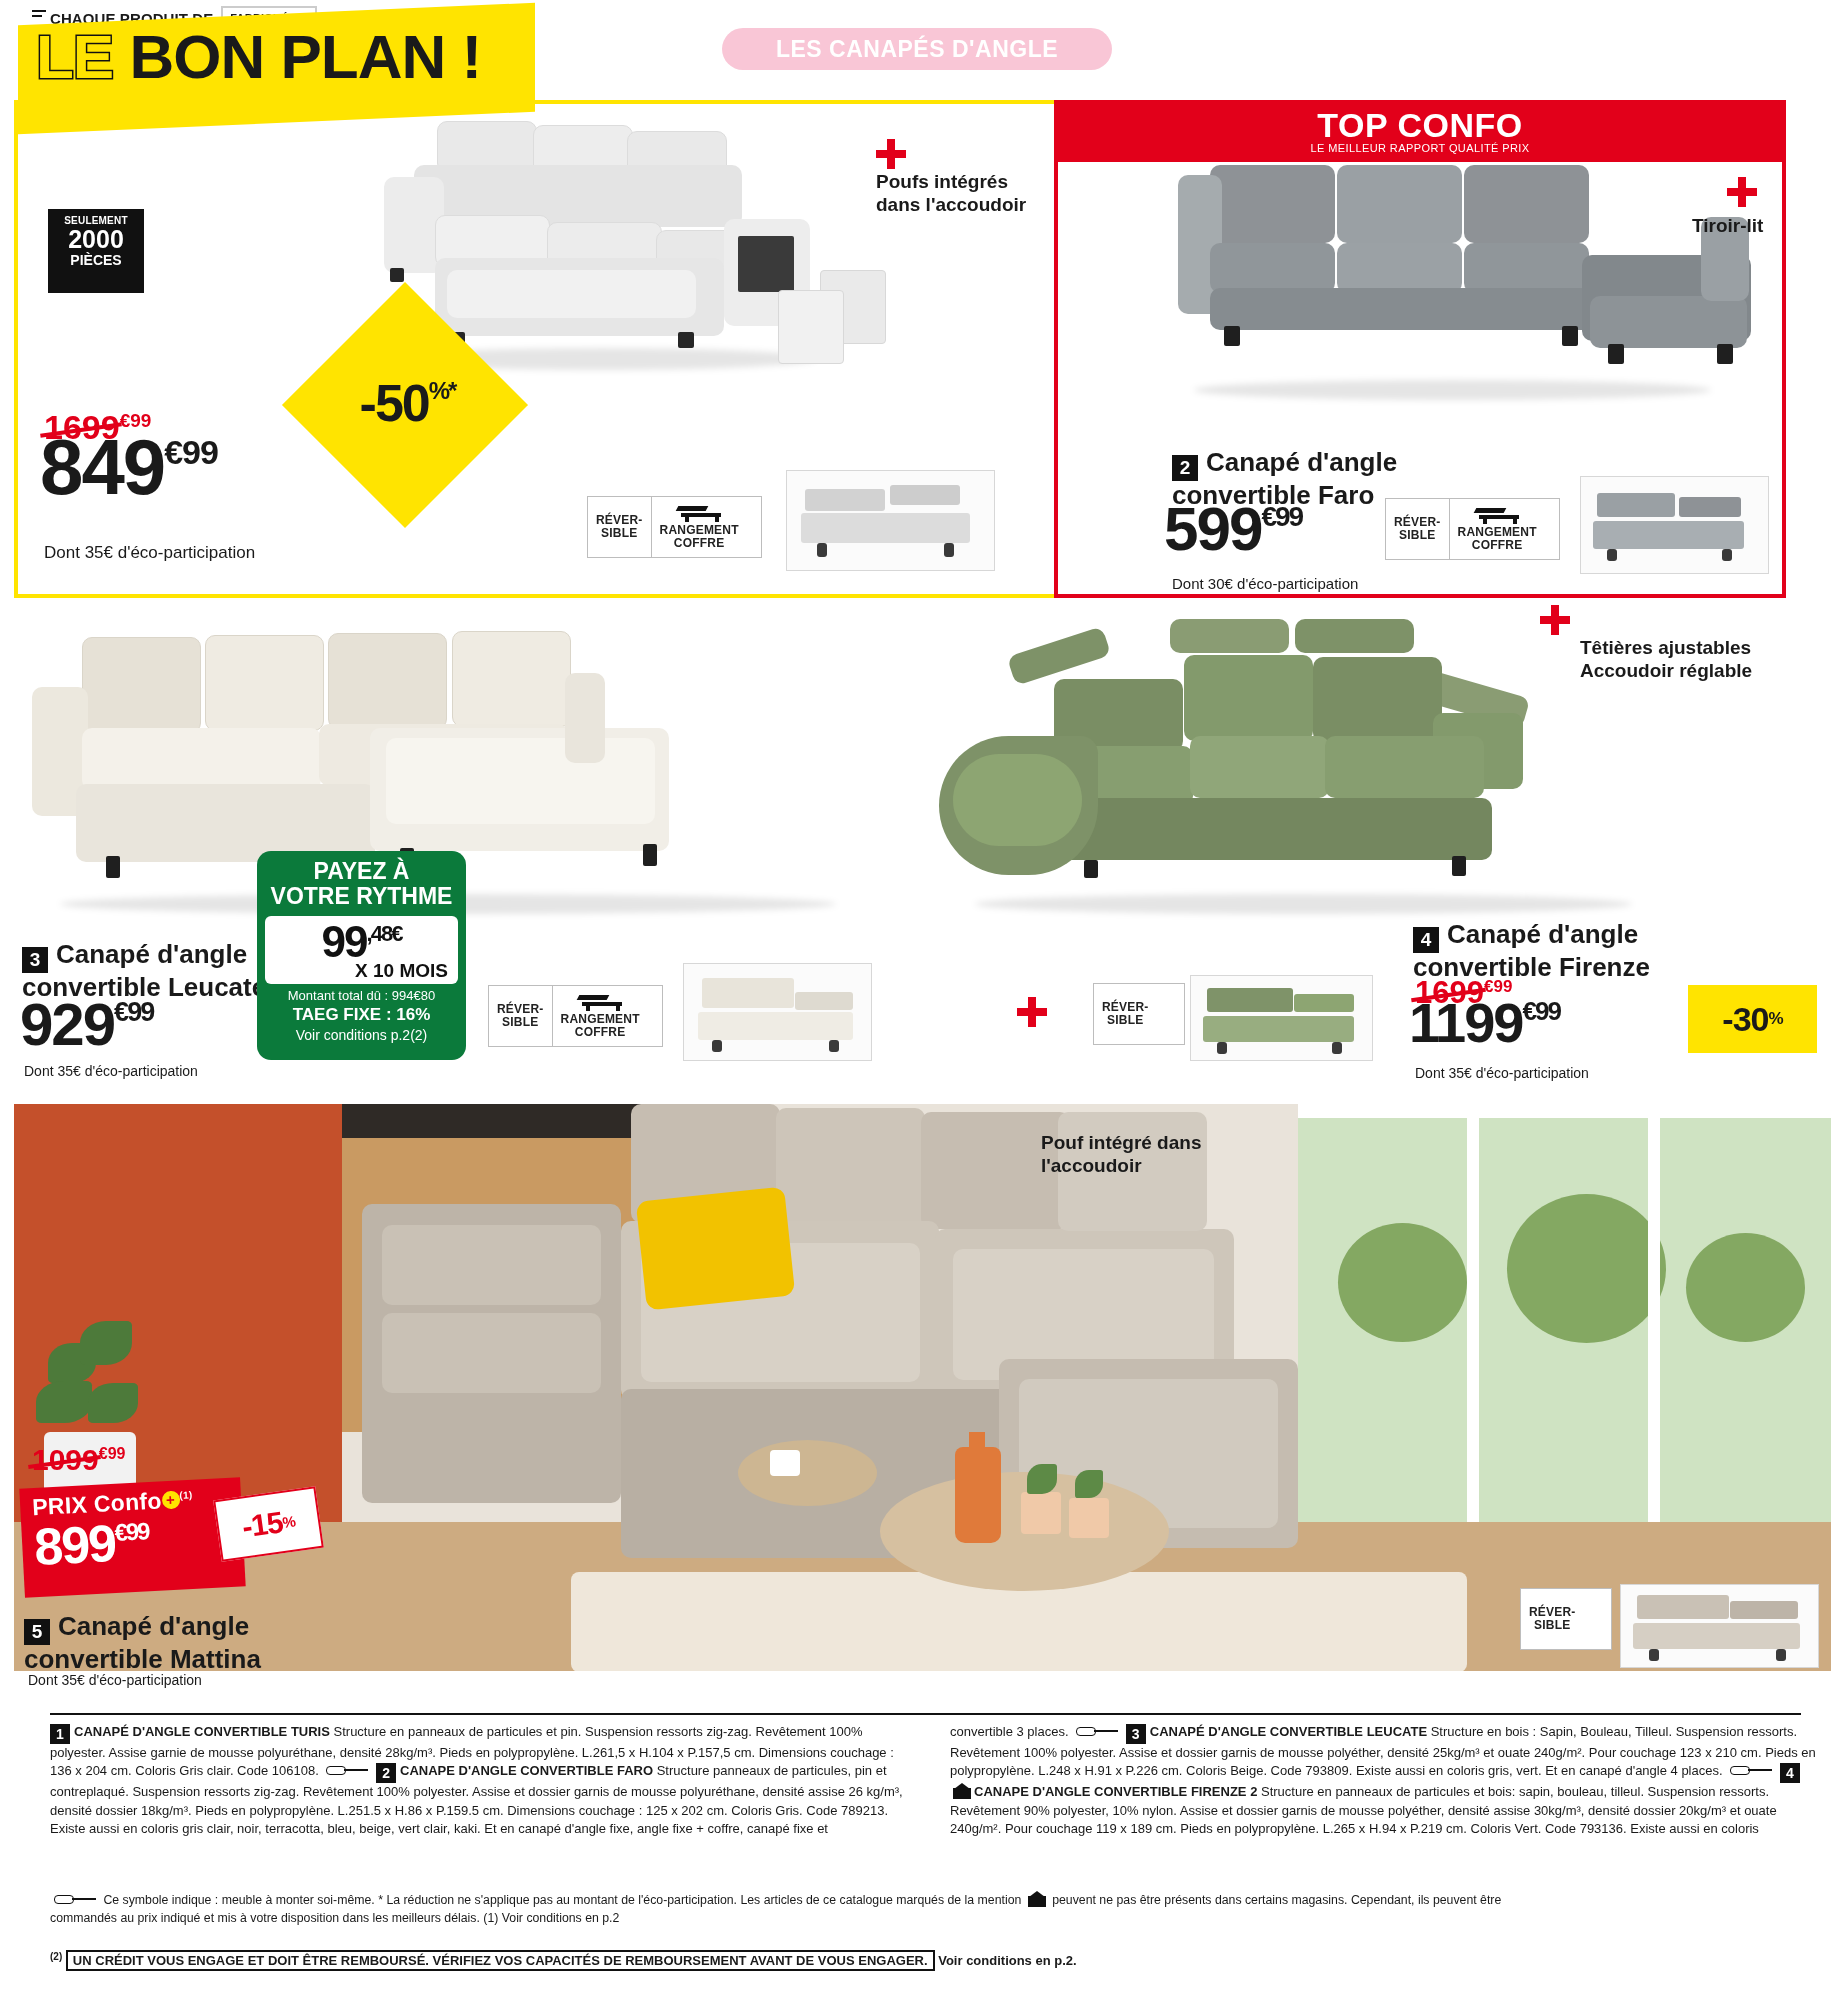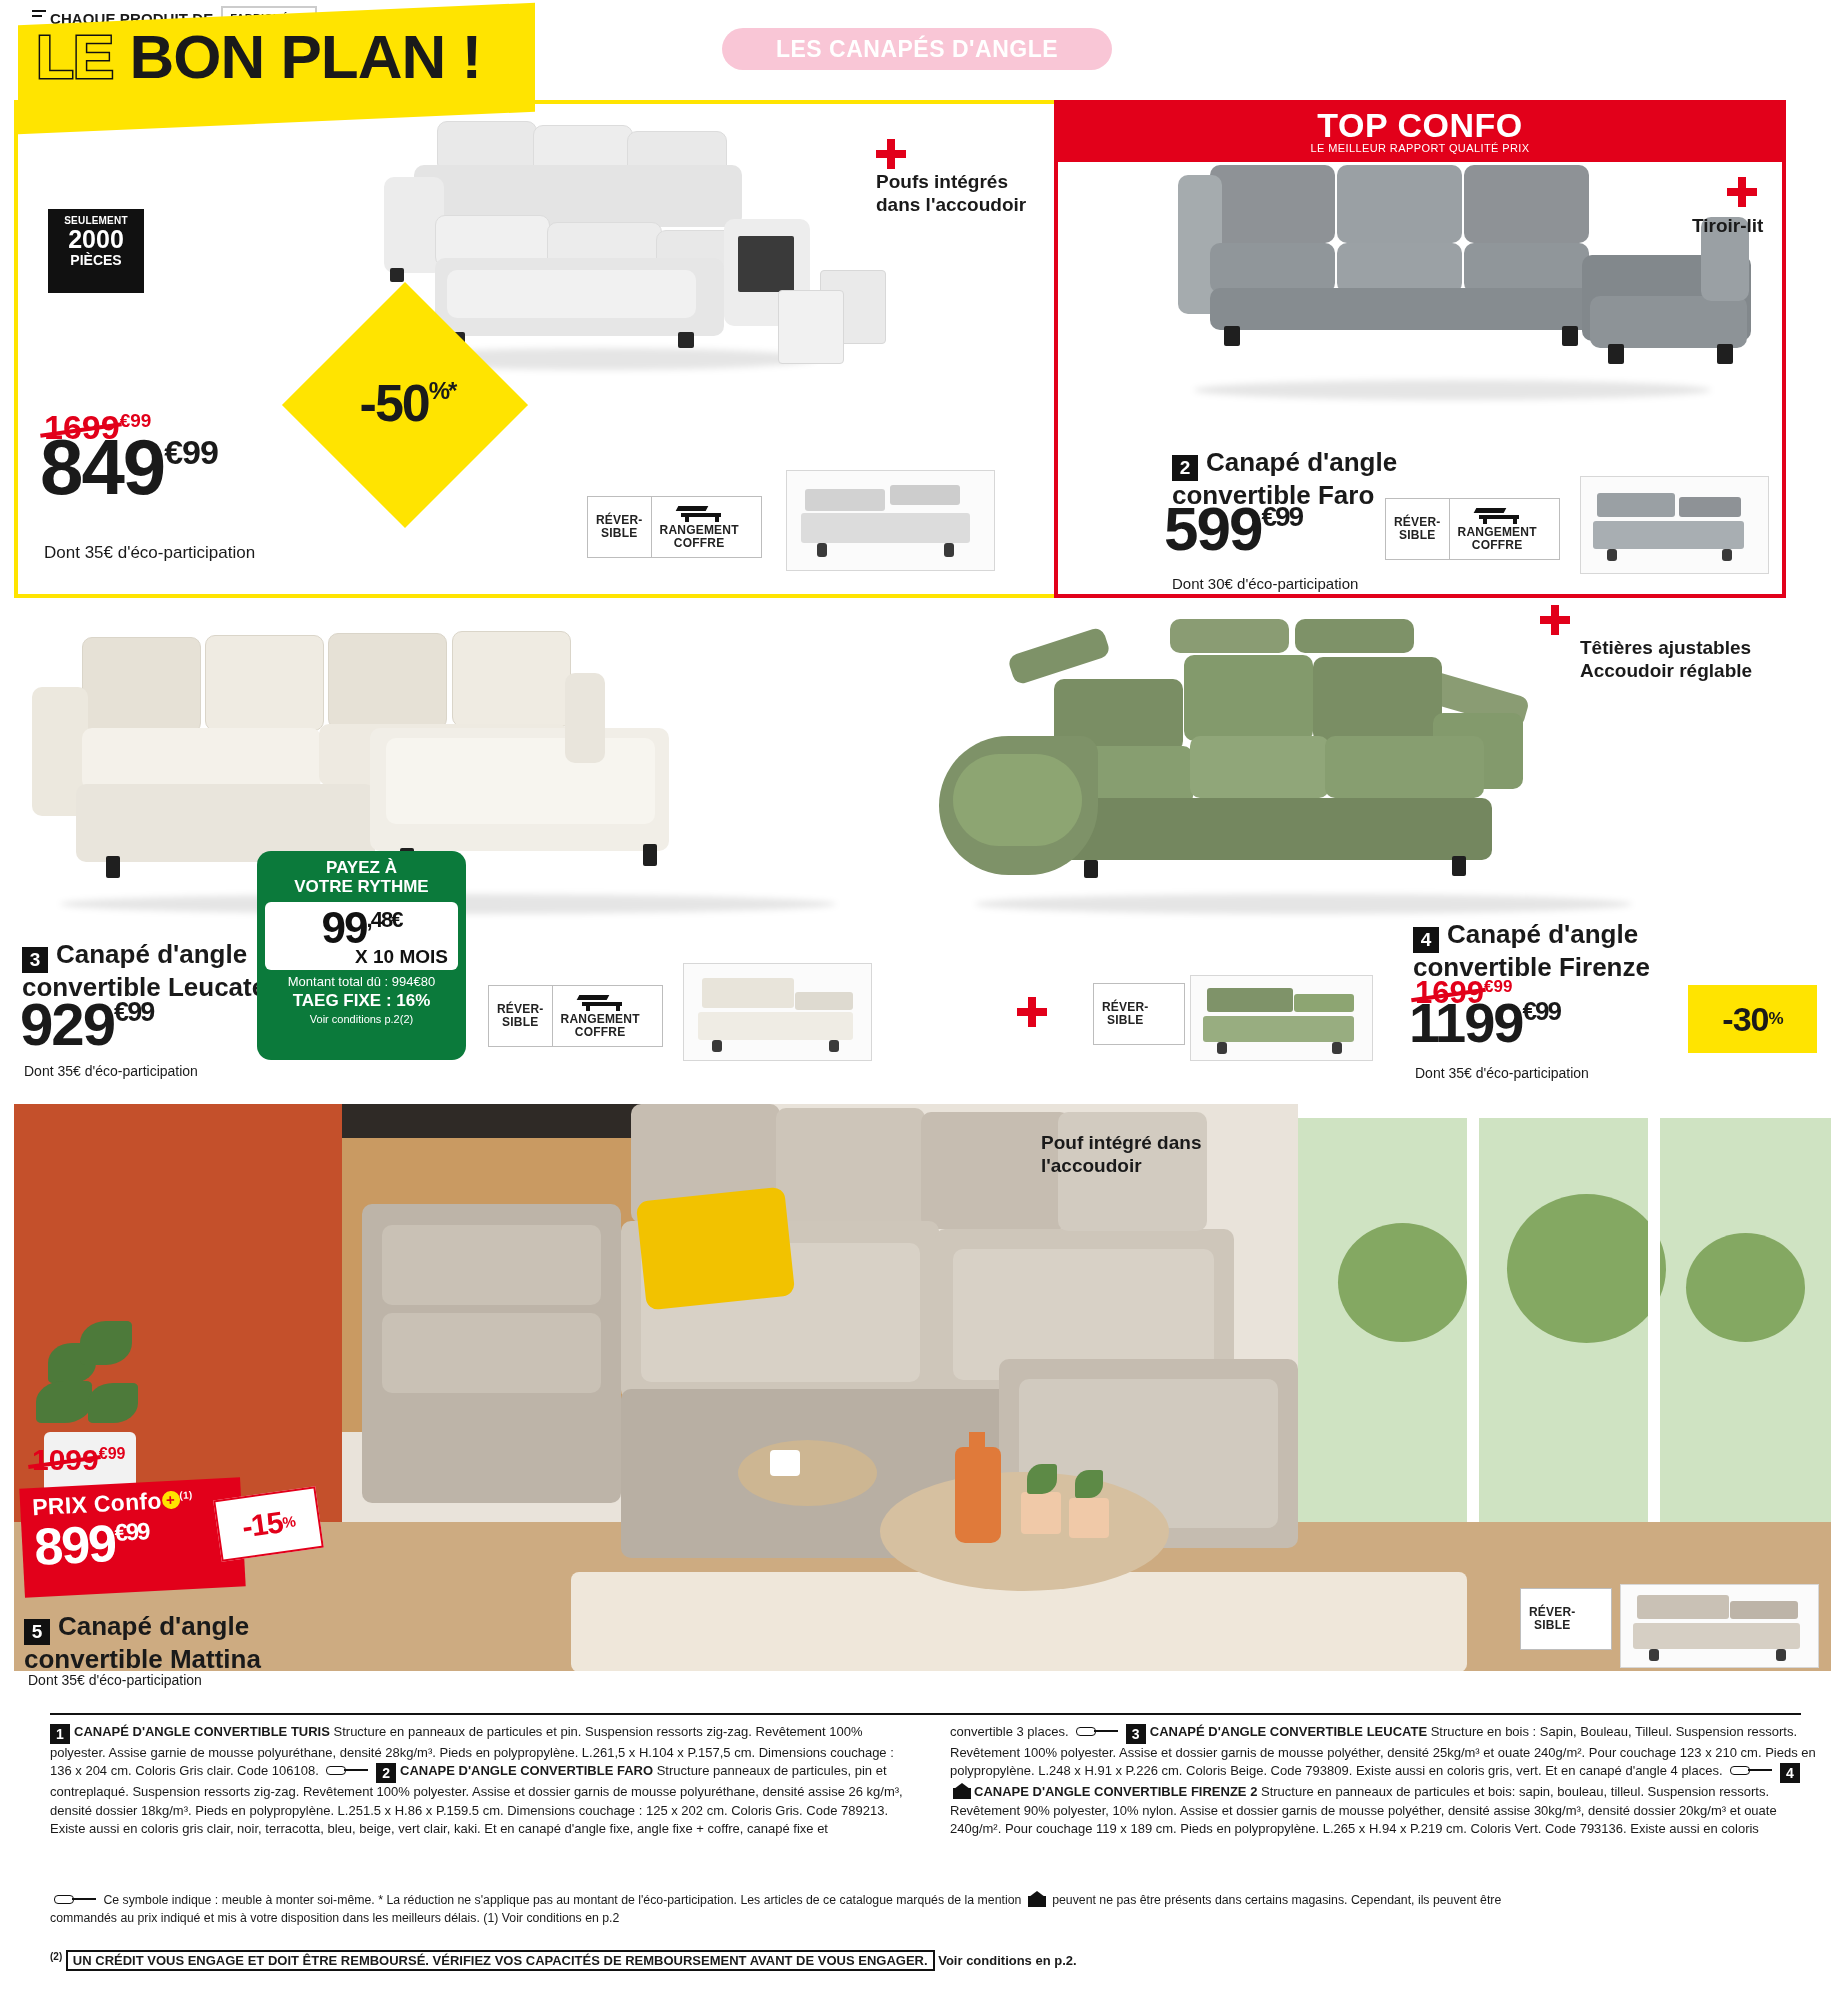--- a/index.html
+++ b/index.html
@@ -126,30 +126,30 @@
   
   .p3-title { position:absolute; left:22px; top:940px; width:249px; }
   .p3-price { position:absolute; left:20px; top:995px; font-size:60px; font-weight:bold; letter-spacing:-2px; line-height:1;}
   .p3-price sup { font-size:27px; vertical-align:24px;}
   .p3-eco { position:absolute; left:24px; top:1063px; font-size:14px;}
 
   .payez-box {
     position:absolute; left:257px; top:851px; width:209px; height:209px;
     background:#0b7a3b; border-radius:14px; color:#fff; text-align:center; padding-top:8px;
   }
-  .payez-box .ph { font-size:17px; font-weight:bold; line-height:1.1;}
+  .payez-box .ph { font-size:23px; font-weight:bold; line-height:1.1;}
   .payez-white {
     margin:6px 8px 0; background:#fff; color:#111; border-radius:6px; padding:4px 0 2px;
   }
   .payez-white .amt { font-size:44px; font-weight:bold; letter-spacing:-2px; line-height:1;}
   .payez-white .amt sup { font-size:22px; vertical-align:16px;}
   .payez-white .mult { font-size:19px; font-weight:bold; text-align:right; padding-right:10px; margin-top:-4px;}
   .payez-box .pl { font-size:13px; margin-top:4px;}
   .payez-box .taeg { font-size:17px; font-weight:bold; margin-top:2px;}
-  .payez-box .cond { font-size:11px; margin-top:2px;}
+  .payez-box .cond { font-size:14px; margin-top:2px;}
 
   .p4-title { position:absolute; left:1413px; top:920px; width:289px; }
   .p4-old { position:absolute; left:1415px; top:975px; font-size:31px; font-weight:bold; color:#e2001a;}
   .p4-old .strike { position:relative; }
   .p4-old .strike:after { content:""; position:absolute; left:-4px; right:-2px; top:52%; height:4px; background:#e2001a; transform:rotate(-8deg);}
   .p4-old sup { font-size:17px; vertical-align:super;}
   .p4-price { position:absolute; left:1409px; top:995px; font-size:56px; font-weight:bold; letter-spacing:-2px; line-height:1;}
   .p4-price sup { font-size:26px; vertical-align:22px;}
   .p4-eco { position:absolute; left:1415px; top:1065px; font-size:14px;}
   .yellow-30 {

